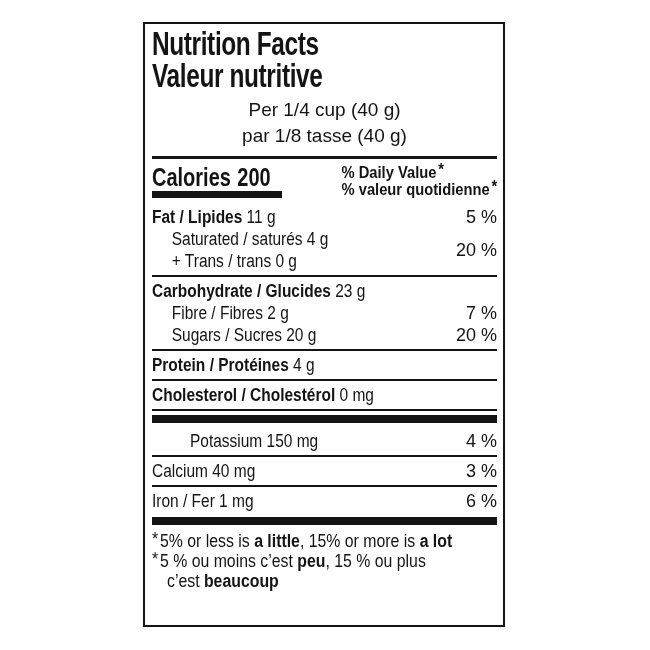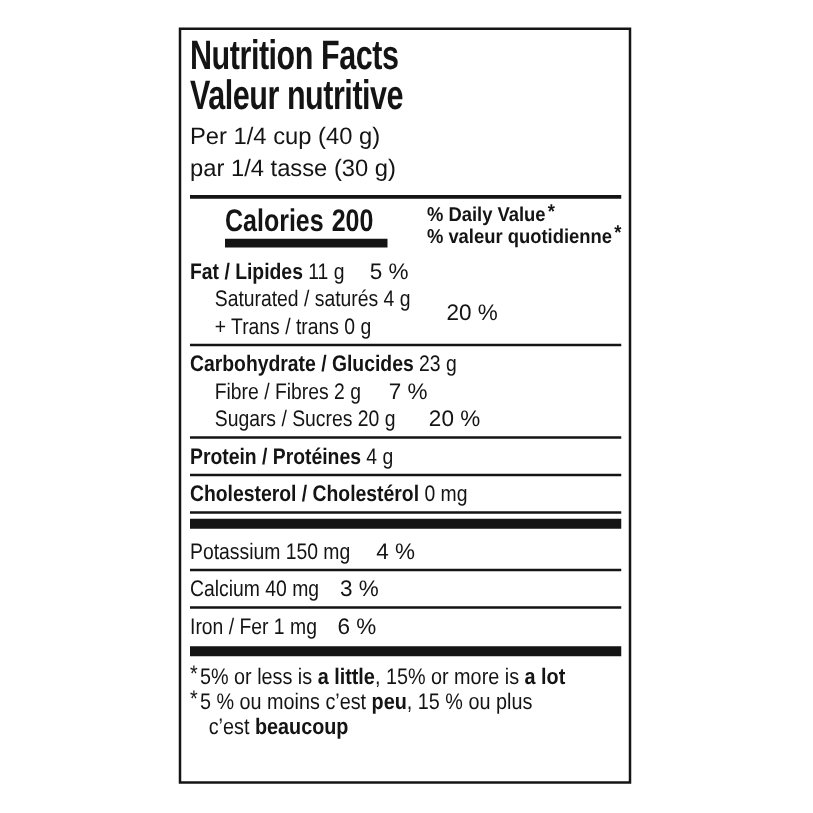--- a/index.html
+++ b/index.html
@@ -35,42 +35,41 @@
     letter-spacing: -0.5px;
     transform: scaleX(0.74);
     transform-origin: 0 50%;
     white-space: nowrap;
   }
   .serving {
     margin-top: 5px;
     font-size: 19px;
     line-height: 26px;
   }
-  .serving div { white-space: nowrap; }
+  .serving div { white-space: nowrap; text-align: center; }
   .rule {
     height: 2px;
     background: #141414;
     margin: 3px 0;
   }
   .rule-hdr {
     height: 3px;
     margin: 7px 0 0 0;
   }
   .bar {
     height: 8px;
     background: #141414;
     margin-top: 4px;
   }
   .bar-last { margin-top: 5px; }
   .cal-row {
     display: flex;
     justify-content: space-between;
     align-items: flex-start;
     margin-top: 5px;
-    margin-left: 28px;
   }
   .cal-left { }
   .cal-text {
     font-size: 25px;
     font-weight: 700;
     line-height: 26px;
     transform: scaleX(0.80);
     transform-origin: 0 50%;
     white-space: nowrap;
   }
@@ -93,35 +92,36 @@
     white-space: nowrap;
   }
   .sup {
     display: inline-block;
     position: relative;
     top: -3px;
     margin-left: 2px;
   }
   .row {
     display: flex;
+    justify-content: space-between;
     align-items: flex-start;
     font-size: 18px;
     line-height: 22px;
     margin-top: 0;
   }
   .row .lbl {
     transform: scaleX(0.86);
     transform-origin: 0 50%;
     white-space: nowrap;
   }
   .row .pct { white-space: nowrap; }
   .row b, .fn b { font-weight: 700; }
   .ind { padding-left: 23px; }
   .mt8 { margin-top: 8px; }
-  .mt7 { margin-top: 7px; }
+  .mt7 { margin-top: 7px; margin-left: 38px; }
   .group { align-items: center; }
   .fn {
     font-size: 18px;
     line-height: 20px;
     transform: scaleX(0.88);
     transform-origin: 0 50%;
     white-space: nowrap;
   }
   .fn-first { margin-top: 6px; }
   .fn-ind { padding-left: 17px; }
@@ -136,21 +136,21 @@
 <body>
 
 <div class="page">
   <div class="nf-box">
 
     <div class="title">Nutrition Facts</div>
     <div class="title">Valeur nutritive</div>
 
     <div class="serving">
       <div>Per 1/4 cup (40 g)</div>
-      <div>par 1/4 tasse (30 g)</div>
+      <div>par 1/8 tasse (40 g)</div>
     </div>
 
     <div class="rule rule-hdr"></div>
 
     <div class="cal-row">
       <div class="cal-left">
         <div class="cal-text"><span>Calories</span><span class="cal-val">200</span></div>
         <div class="cal-bar"></div>
       </div>
       <div class="dv-head">

